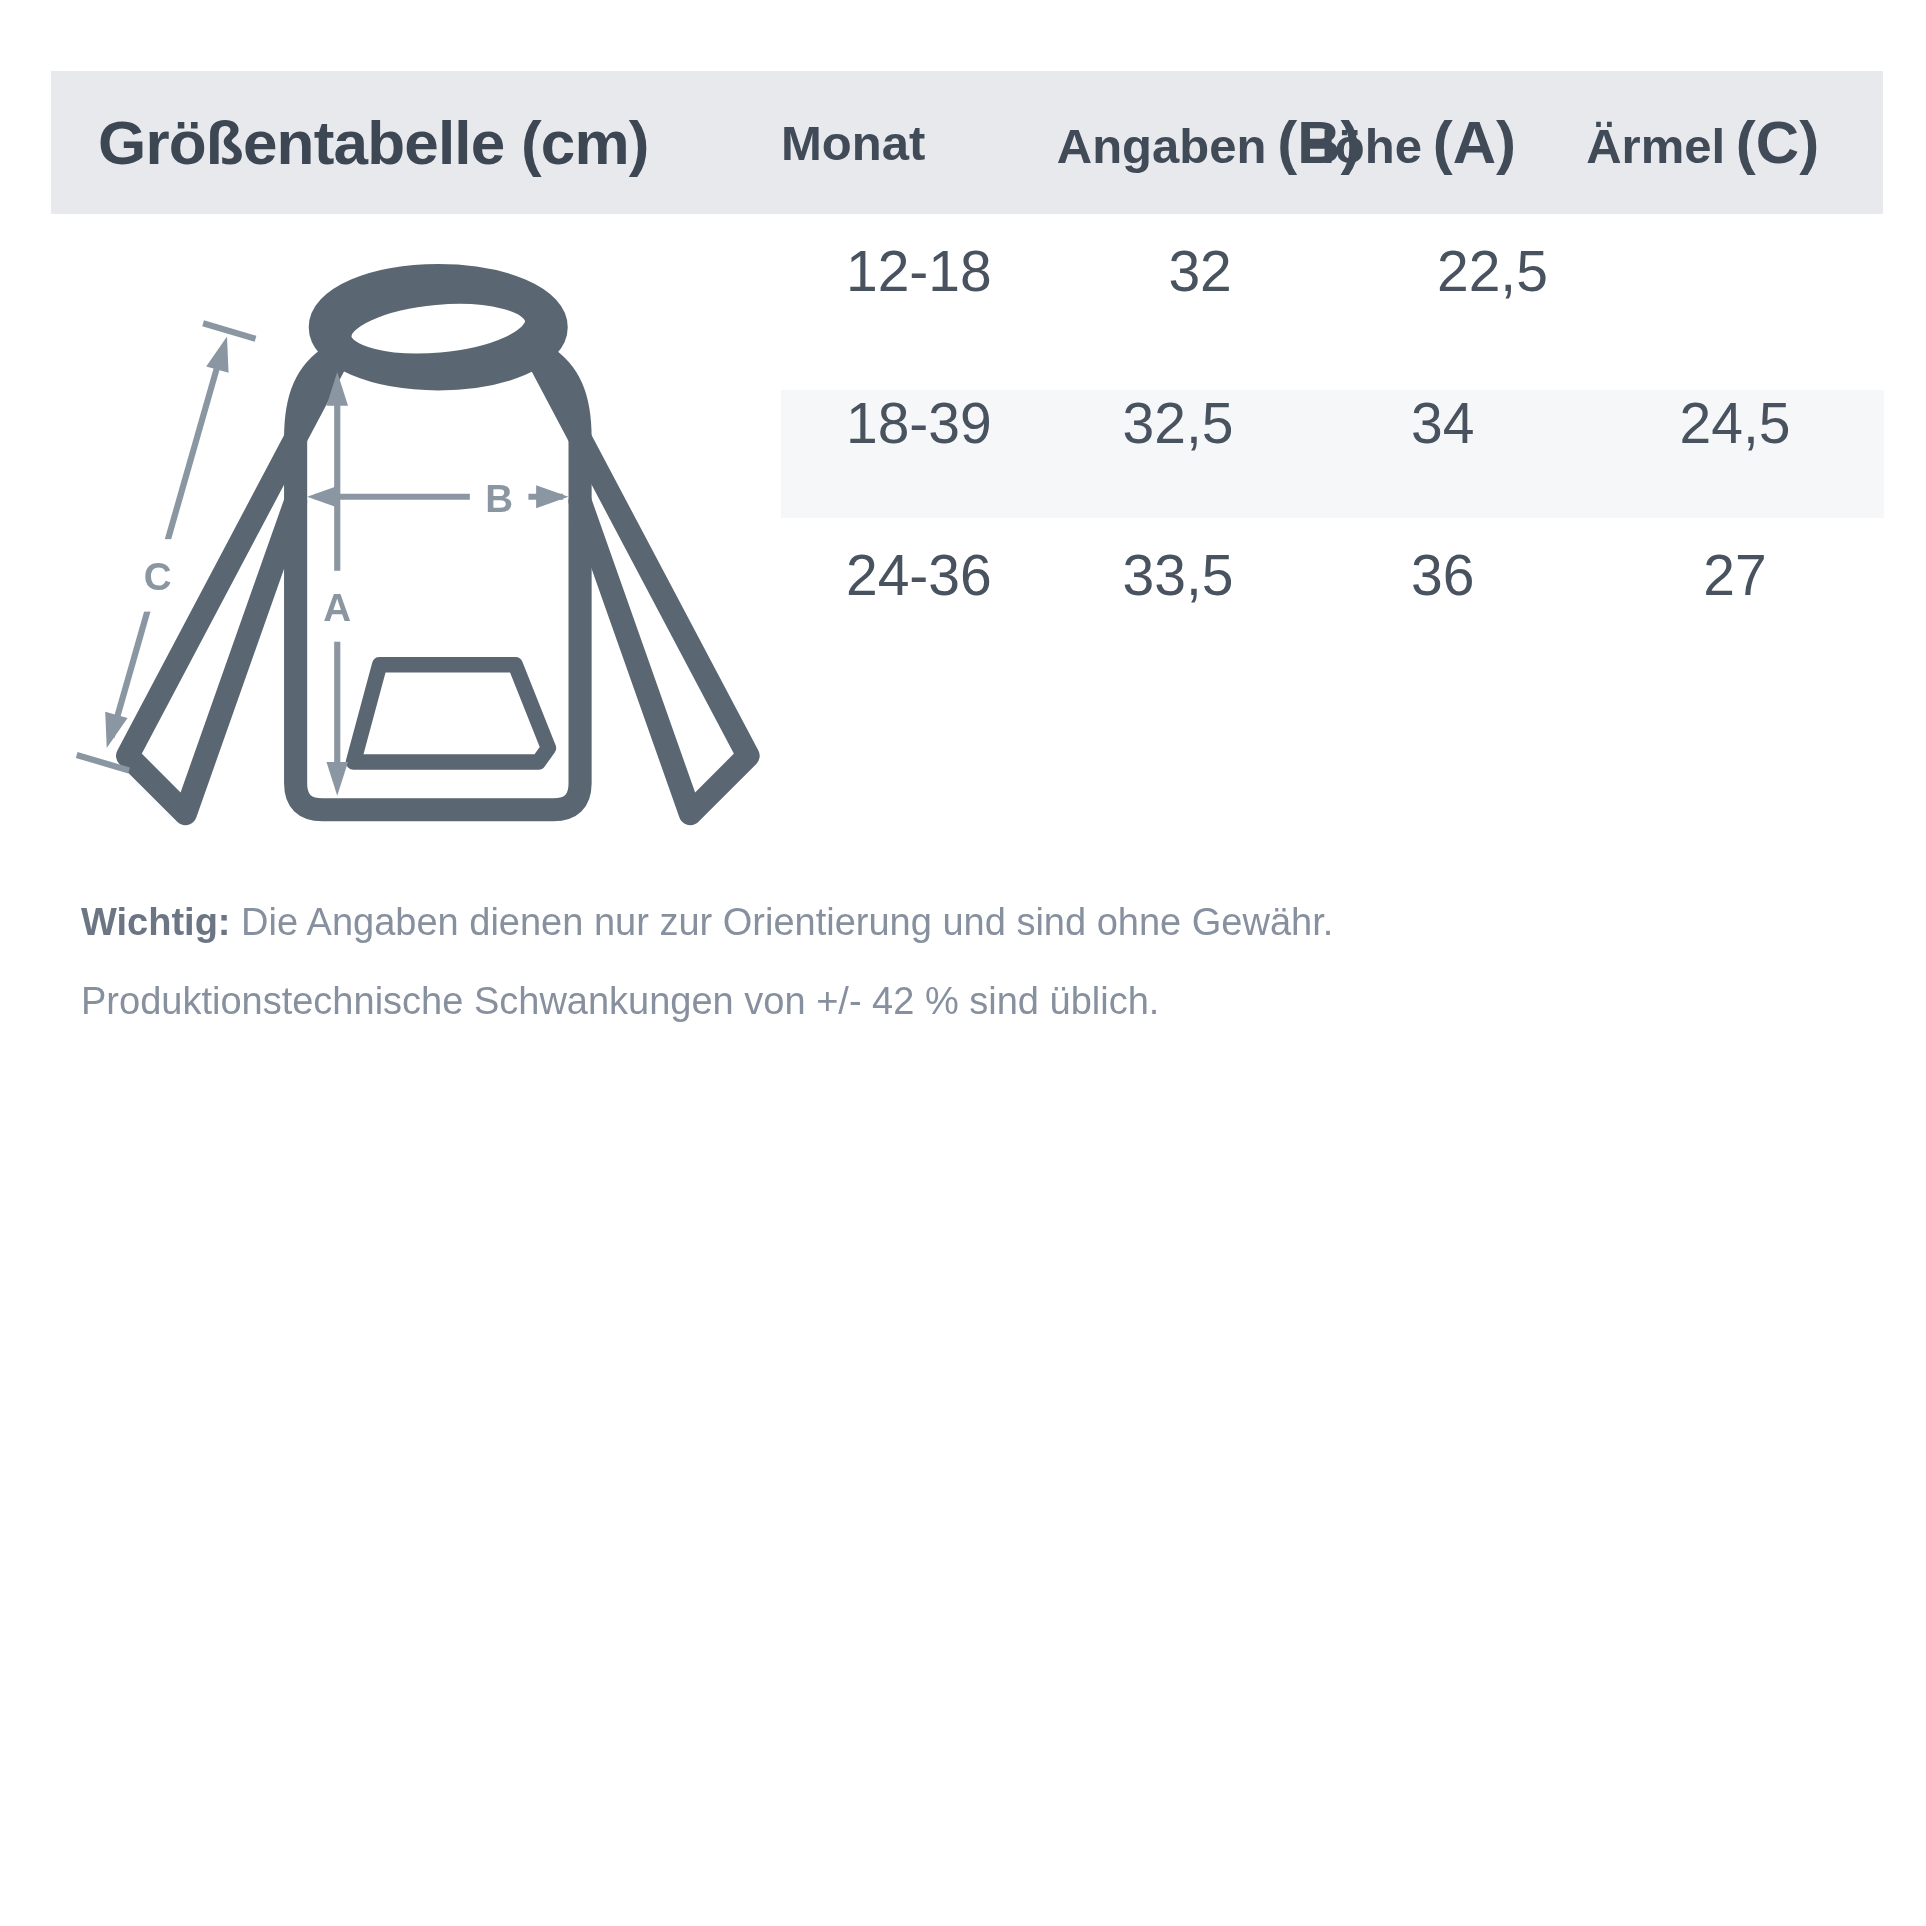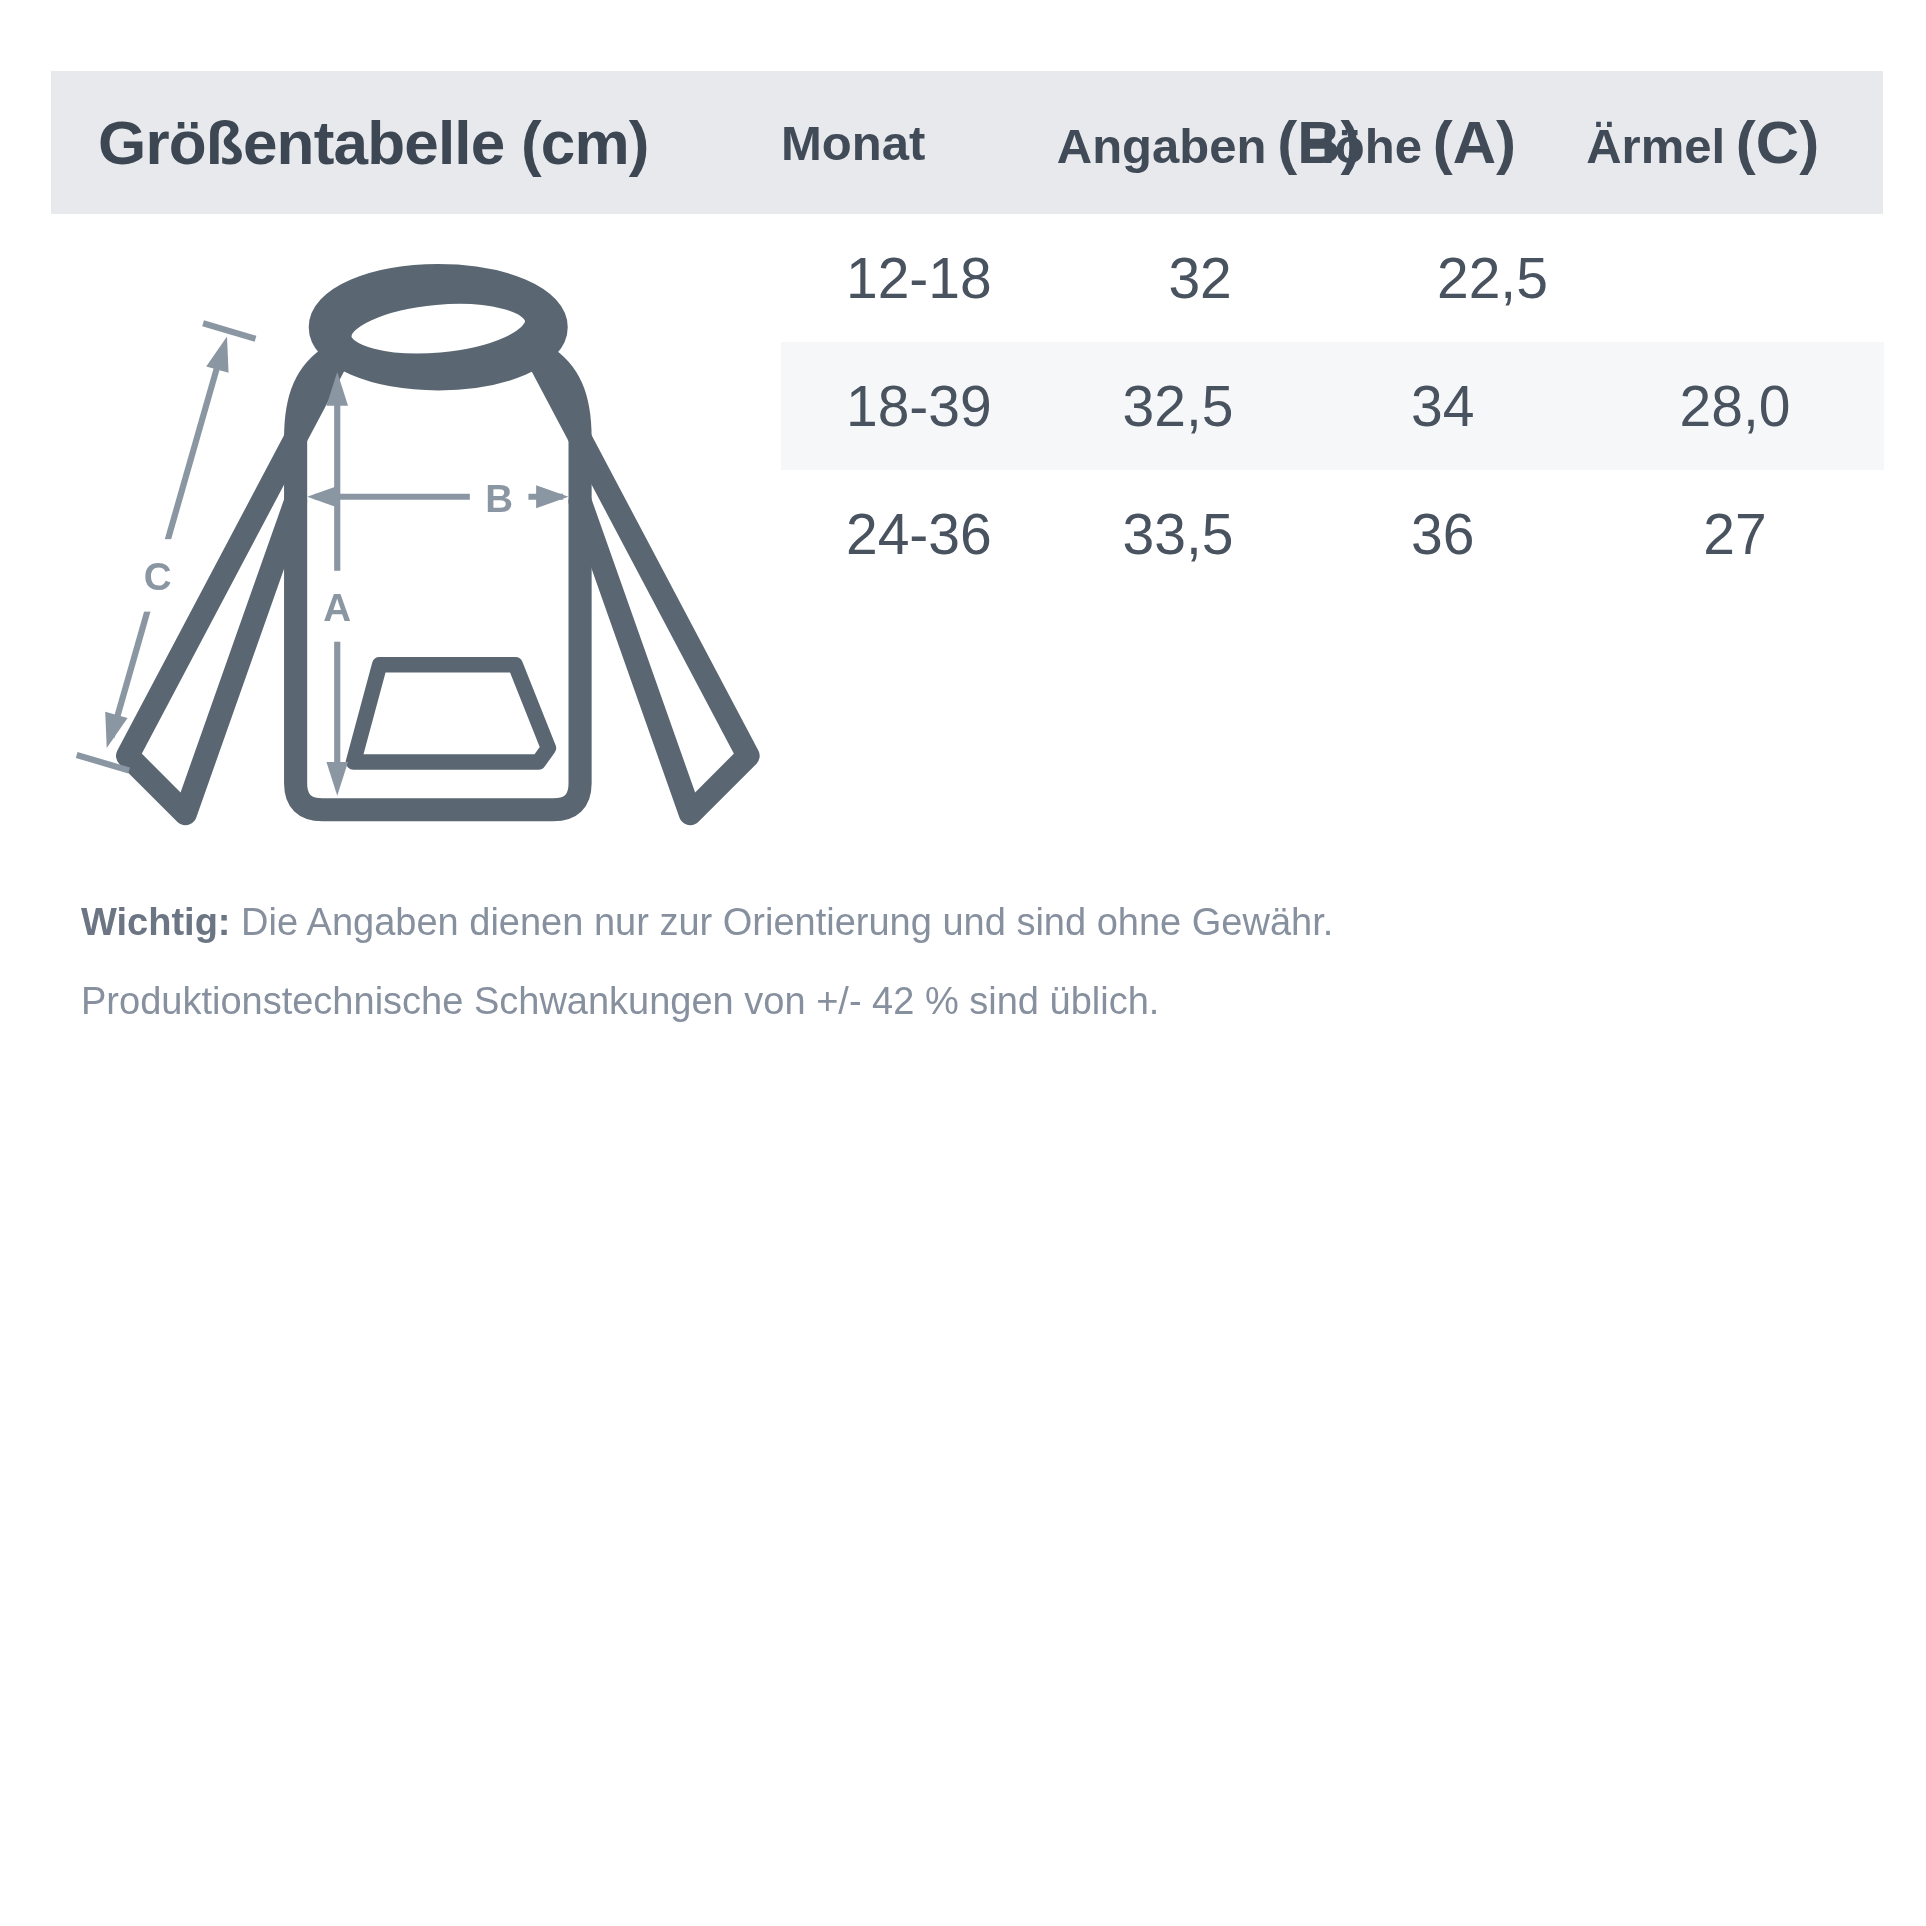--- a/index.html
+++ b/index.html
@@ -17,21 +17,21 @@
     font-size:62px; font-weight:bold; color:#3d4753; letter-spacing:-0.8px; white-space:nowrap;
   }
   .cols { position:absolute; left:730px; top:0; width:1103px; height:143px; display:flex; align-items:center; }
   .col { text-align:left; font-weight:bold; color:#414b58; font-size:49px; white-space:nowrap; }
   .col .letter { font-size:60px; margin-left:10.8px; }
   .col .letter:empty { display:none; }
   .w1{width:25%}.w2{width:22%}.w3{width:26%}.w4{width:27%}
 
   
   .rows { position:absolute; left:781px; top:214px; width:1103px; }
-  .row { height:128px; display:flex; align-items:center; font-size:57px; color:#49535f; }
+  .row { height:128px; display:flex; font-size:57px; color:#49535f;margin-top:24px; }
   .row.striped { background:#f6f7f9; }
   .cell { text-align:center; white-space:nowrap; }
 
   
   .hoodie { position:absolute; left:62px; top:247px; }
   .dim-label {
     font-family:"Liberation Sans","DejaVu Sans",sans-serif;
     font-size:50px; font-weight:600; fill:#8b96a3;
   }
 
@@ -68,21 +68,21 @@
   <div class="rows">
     <div class="row">
       <div class="cell w1">12-18</div>
       <div class="cell w3">32</div>
       <div class="cell w4">22,5</div>
     </div>
     <div class="row striped">
       <div class="cell w1">18-39</div>
       <div class="cell w2">32,5</div>
       <div class="cell w3">34</div>
-      <div class="cell w4">28,0</div>
+      <div class="cell w4">24,5</div>
     </div>
     <div class="row">
       <div class="cell w1">24-36</div>
       <div class="cell w2">33,5</div>
       <div class="cell w3">36</div>
       <div class="cell w4">27</div>
     </div>
   </div>
 
   <svg class="hoodie" width="717" height="609" viewBox="0 0 930 790" xmlns="http://www.w3.org/2000/svg">

